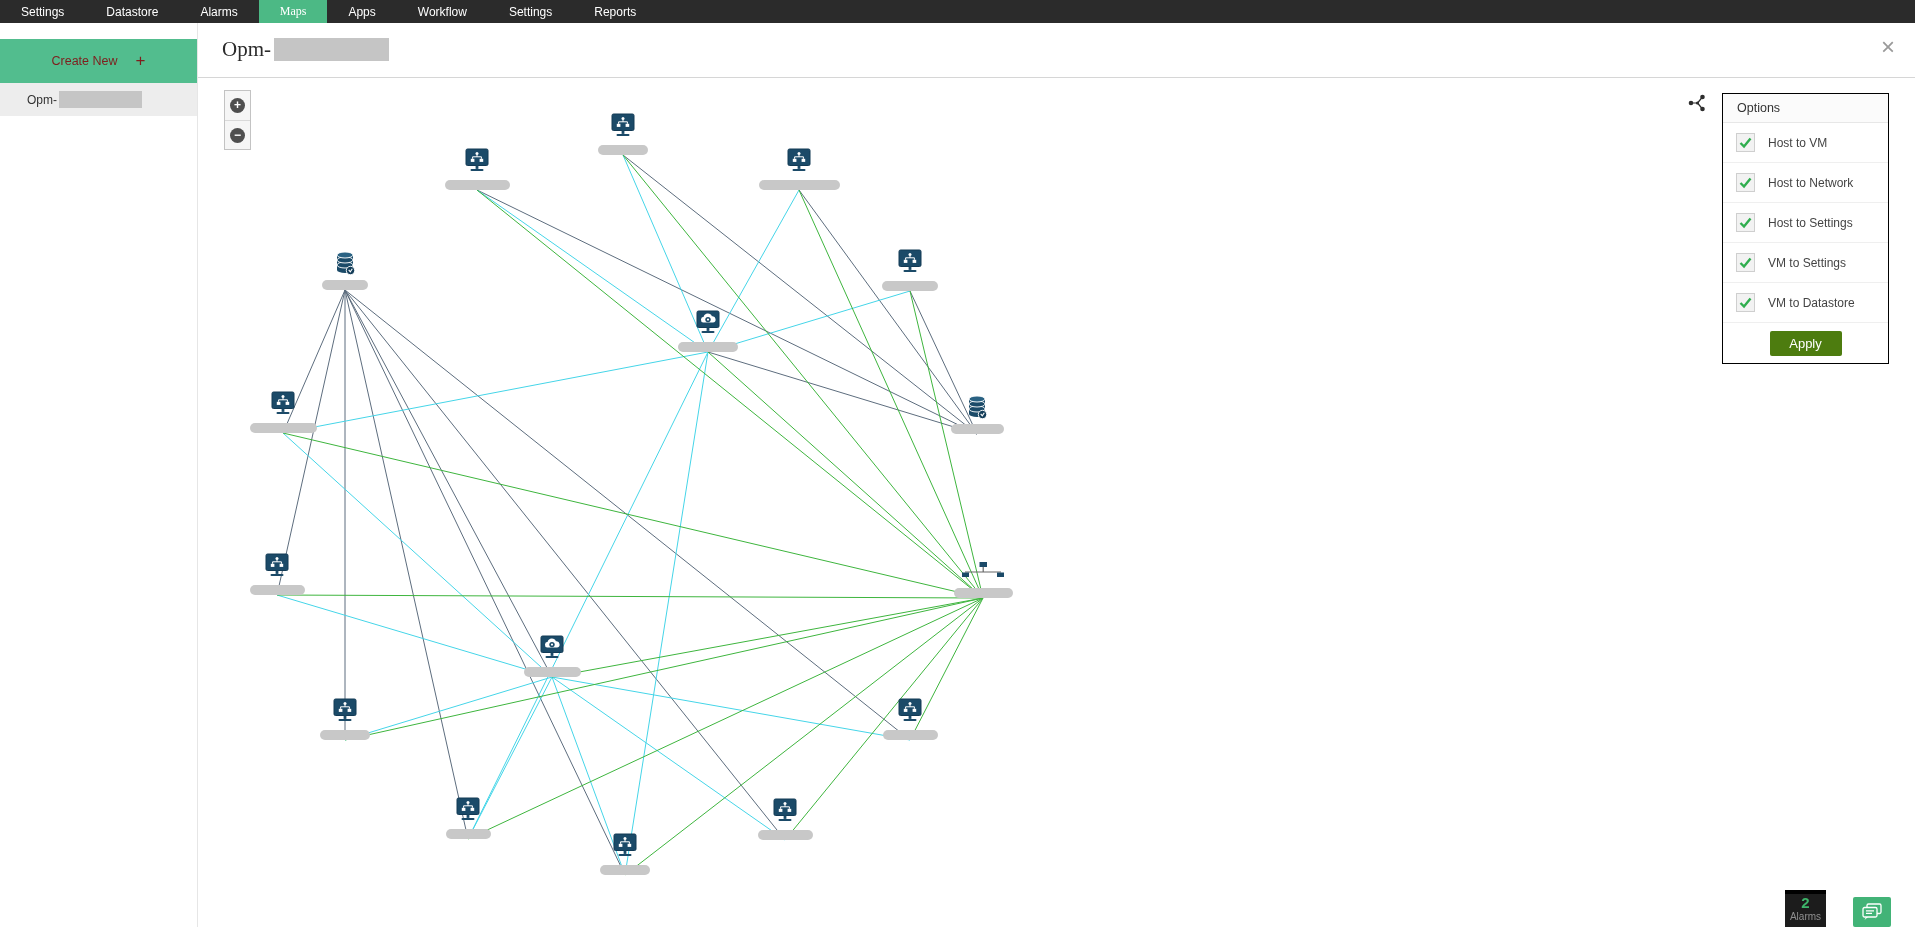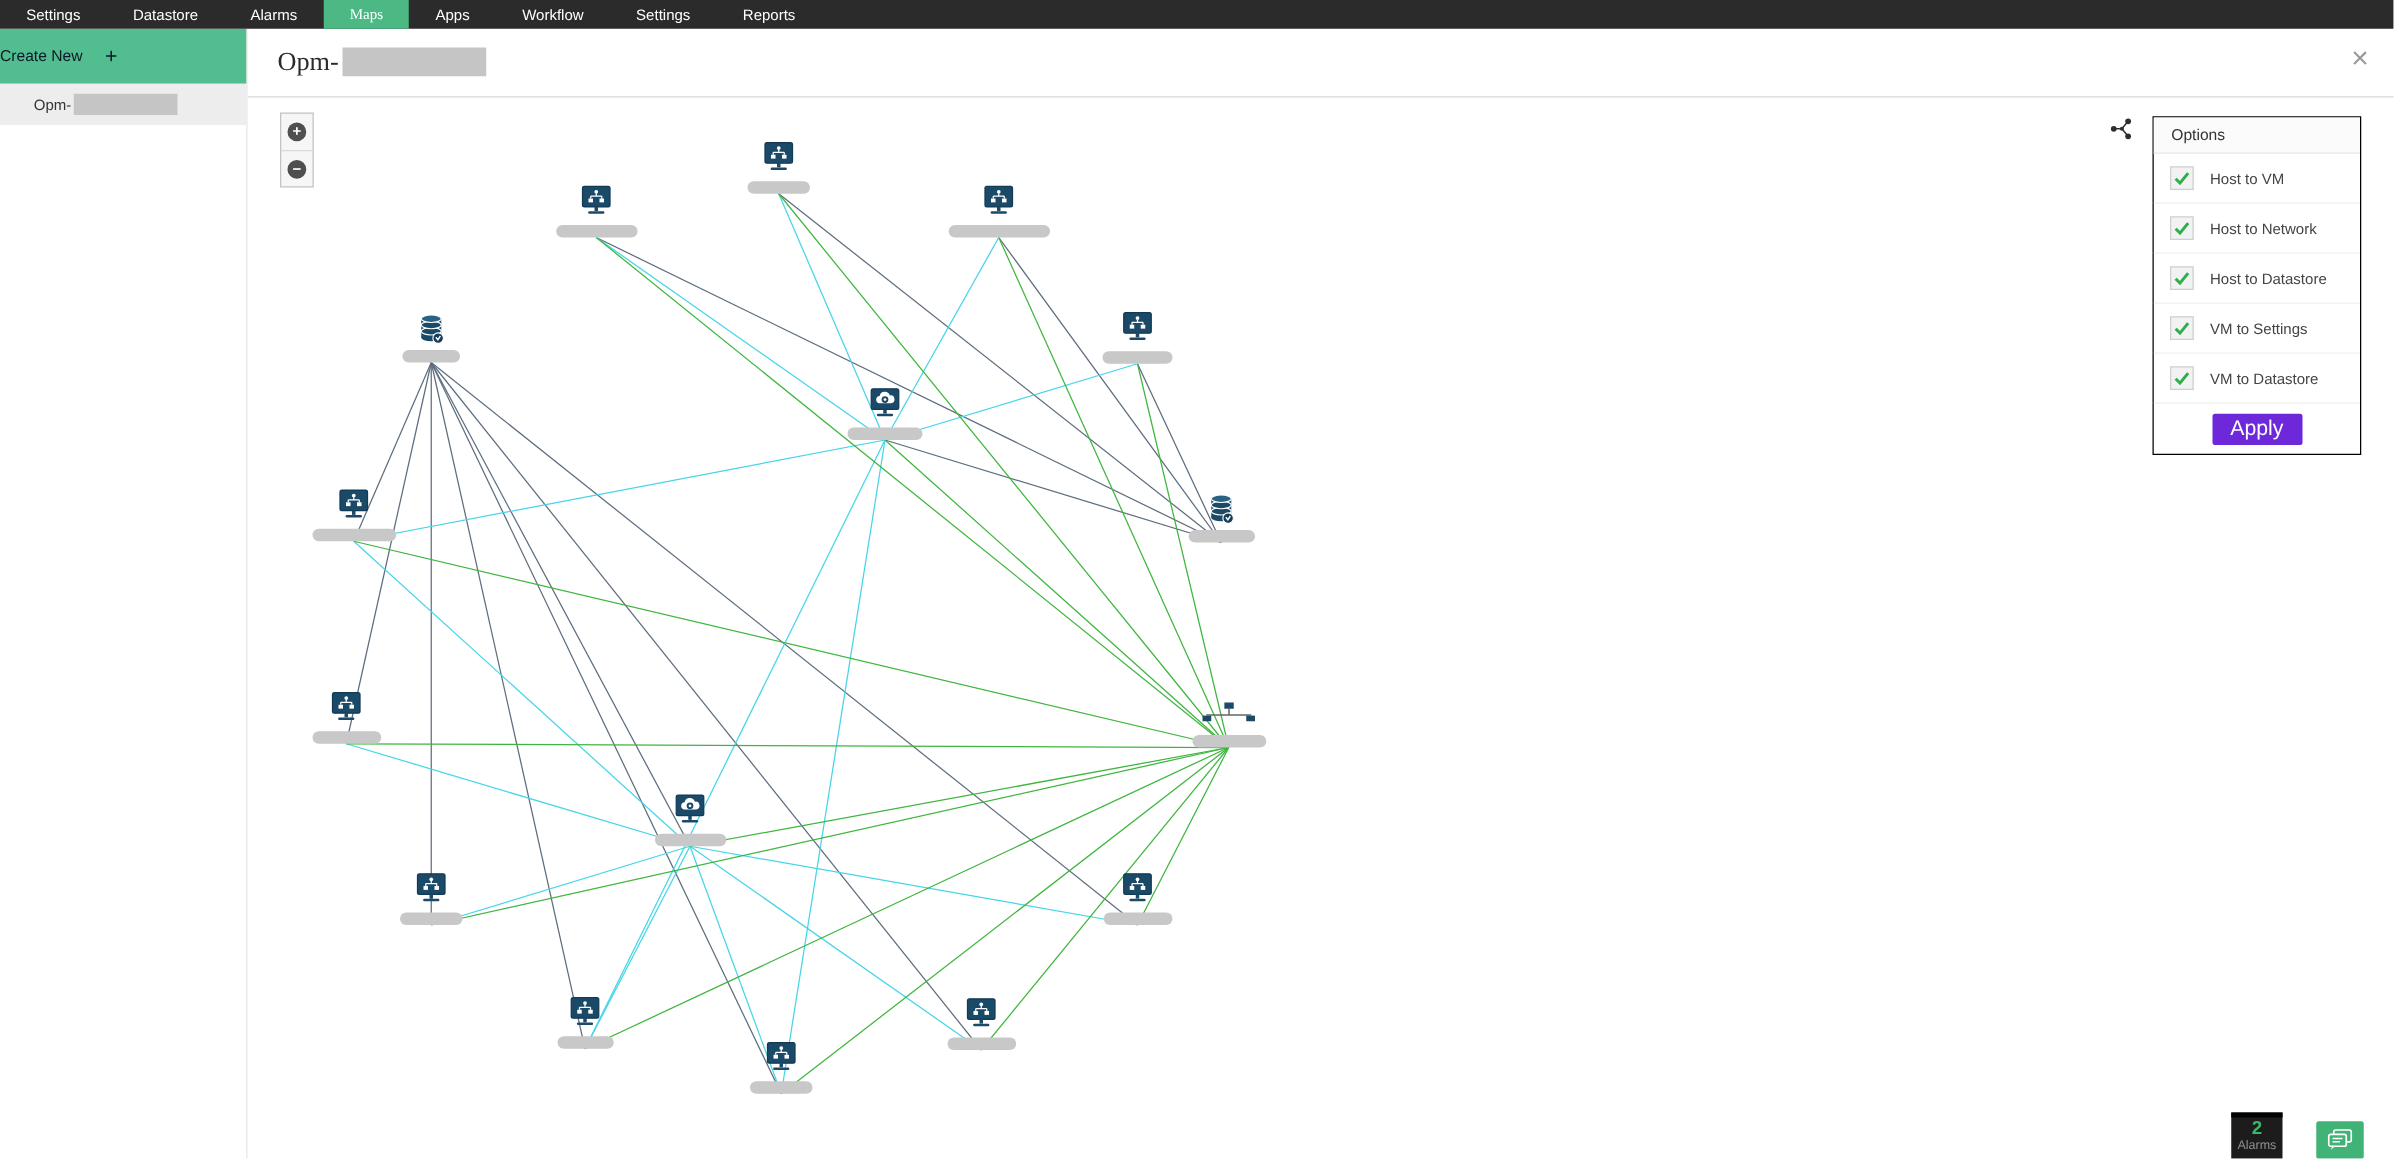--- a/index.html
+++ b/index.html
@@ -9,22 +9,22 @@
   
   .topnav{position:absolute;left:0;top:0;width:1915px;height:23px;background:#2b2b2b;
           display:flex;align-items:stretch;z-index:30;}
   .nav-item{display:flex;align-items:center;padding:0 21px;color:#fff;font-size:12px;
             cursor:pointer;white-space:nowrap;}
   .nav-item.active{background:#4cb985;font-family:Liberation Serif, serif;}
 
   
   .sidebar{position:absolute;left:0;top:23px;width:197px;height:904px;background:#fff;
            border-right:1px solid #e6e6e6;z-index:25;}
-  .create-new{margin-top:0;height:44px;background:#52bd8e;color:#0f172a;font-size:12.5px;
-              display:flex;align-items:center;justify-content:flex-start;gap:18px;cursor:pointer;}
+  .create-new{margin-top:16px;height:44px;background:#52bd8e;color:#7f1d1d;font-size:12.5px;
+              display:flex;align-items:center;justify-content:center;gap:18px;cursor:pointer;}
   .create-new .plus{font-size:17px;font-weight:400;}
   .side-item{height:33px;background:#ededed;display:flex;align-items:center;
              padding-left:27px;font-size:12px;color:#333;cursor:pointer;}
   .redact{display:inline-block;background:#c5c5c5;}
 
   
   .subheader{position:absolute;left:198px;top:23px;width:1717px;height:54px;background:#fff;
              border-bottom:1px solid #d6d6d6;z-index:20;}
   .page-title{position:absolute;left:24px;top:14px;font-family:"Liberation Serif",serif;
               font-size:21px;color:#2b2b2b;display:flex;align-items:center;}
@@ -45,22 +45,22 @@
   
   .options{position:absolute;left:1722px;top:93px;width:165px;background:#fff;
            border:1px solid #000000;z-index:24;}
   .options-hd{height:28px;background:#fbfbfb;border-bottom:1px solid #e7e7e7;display:flex;
               align-items:center;padding-left:14px;font-size:12.5px;color:#333;}
   .opt-row{height:39px;border-bottom:1px solid #efefef;display:flex;align-items:center;cursor:pointer;}
   .chk{width:17px;height:17px;background:#f2f2f2;border:1px solid #cfcfcf;margin-left:13px;
        display:flex;align-items:center;justify-content:center;}
   .opt-label{margin-left:13px;font-size:12px;color:#444;}
   .apply-row{height:40px;display:flex;align-items:center;justify-content:center;}
-  .apply-btn{width:72px;height:25px;background:#6d28d9;color:#fff;border:none;border-radius:2px;
-             font-size:17px;font-family:"Liberation Sans",sans-serif;cursor:pointer;}
+  .apply-btn{width:72px;height:25px;background:#4d7c0f;color:#fff;border:none;border-radius:2px;
+             font-size:13px;font-family:"Liberation Sans",sans-serif;cursor:pointer;}
 
   
   .maplayer{position:absolute;left:0;top:0;width:1915px;height:927px;z-index:10;}
   .edges{position:absolute;left:0;top:0;}
   .map-node{position:absolute;width:90px;text-align:center;cursor:pointer;}
   .map-node .nlabel{height:10px;background:#c8c8c8;border-radius:5px;margin:1px auto 0 auto;}
 
   
   .alarmbox{position:absolute;left:1785px;top:890px;width:41px;height:37px;background:#1c1c1c;
             z-index:30;cursor:pointer;text-align:center;}
@@ -377,21 +377,21 @@
             </svg>
           </span>
           <span class="opt-label">Host to Network</span>
         </div>
         <div class="opt-row">
           <span class="chk">
             <svg width="15" height="15" viewBox="0 0 15 15">
               <polyline points="2.5,8 6,11.5 12.5,3.5" fill="none" stroke="#2fae4e" stroke-width="2.4"></polyline>
             </svg>
           </span>
-          <span class="opt-label">Host to Datastore</span>
+          <span class="opt-label">Host to Settings</span>
         </div>
         <div class="opt-row">
           <span class="chk">
             <svg width="15" height="15" viewBox="0 0 15 15">
               <polyline points="2.5,8 6,11.5 12.5,3.5" fill="none" stroke="#2fae4e" stroke-width="2.4"></polyline>
             </svg>
           </span>
           <span class="opt-label">VM to Settings</span>
         </div>
         <div class="opt-row">

